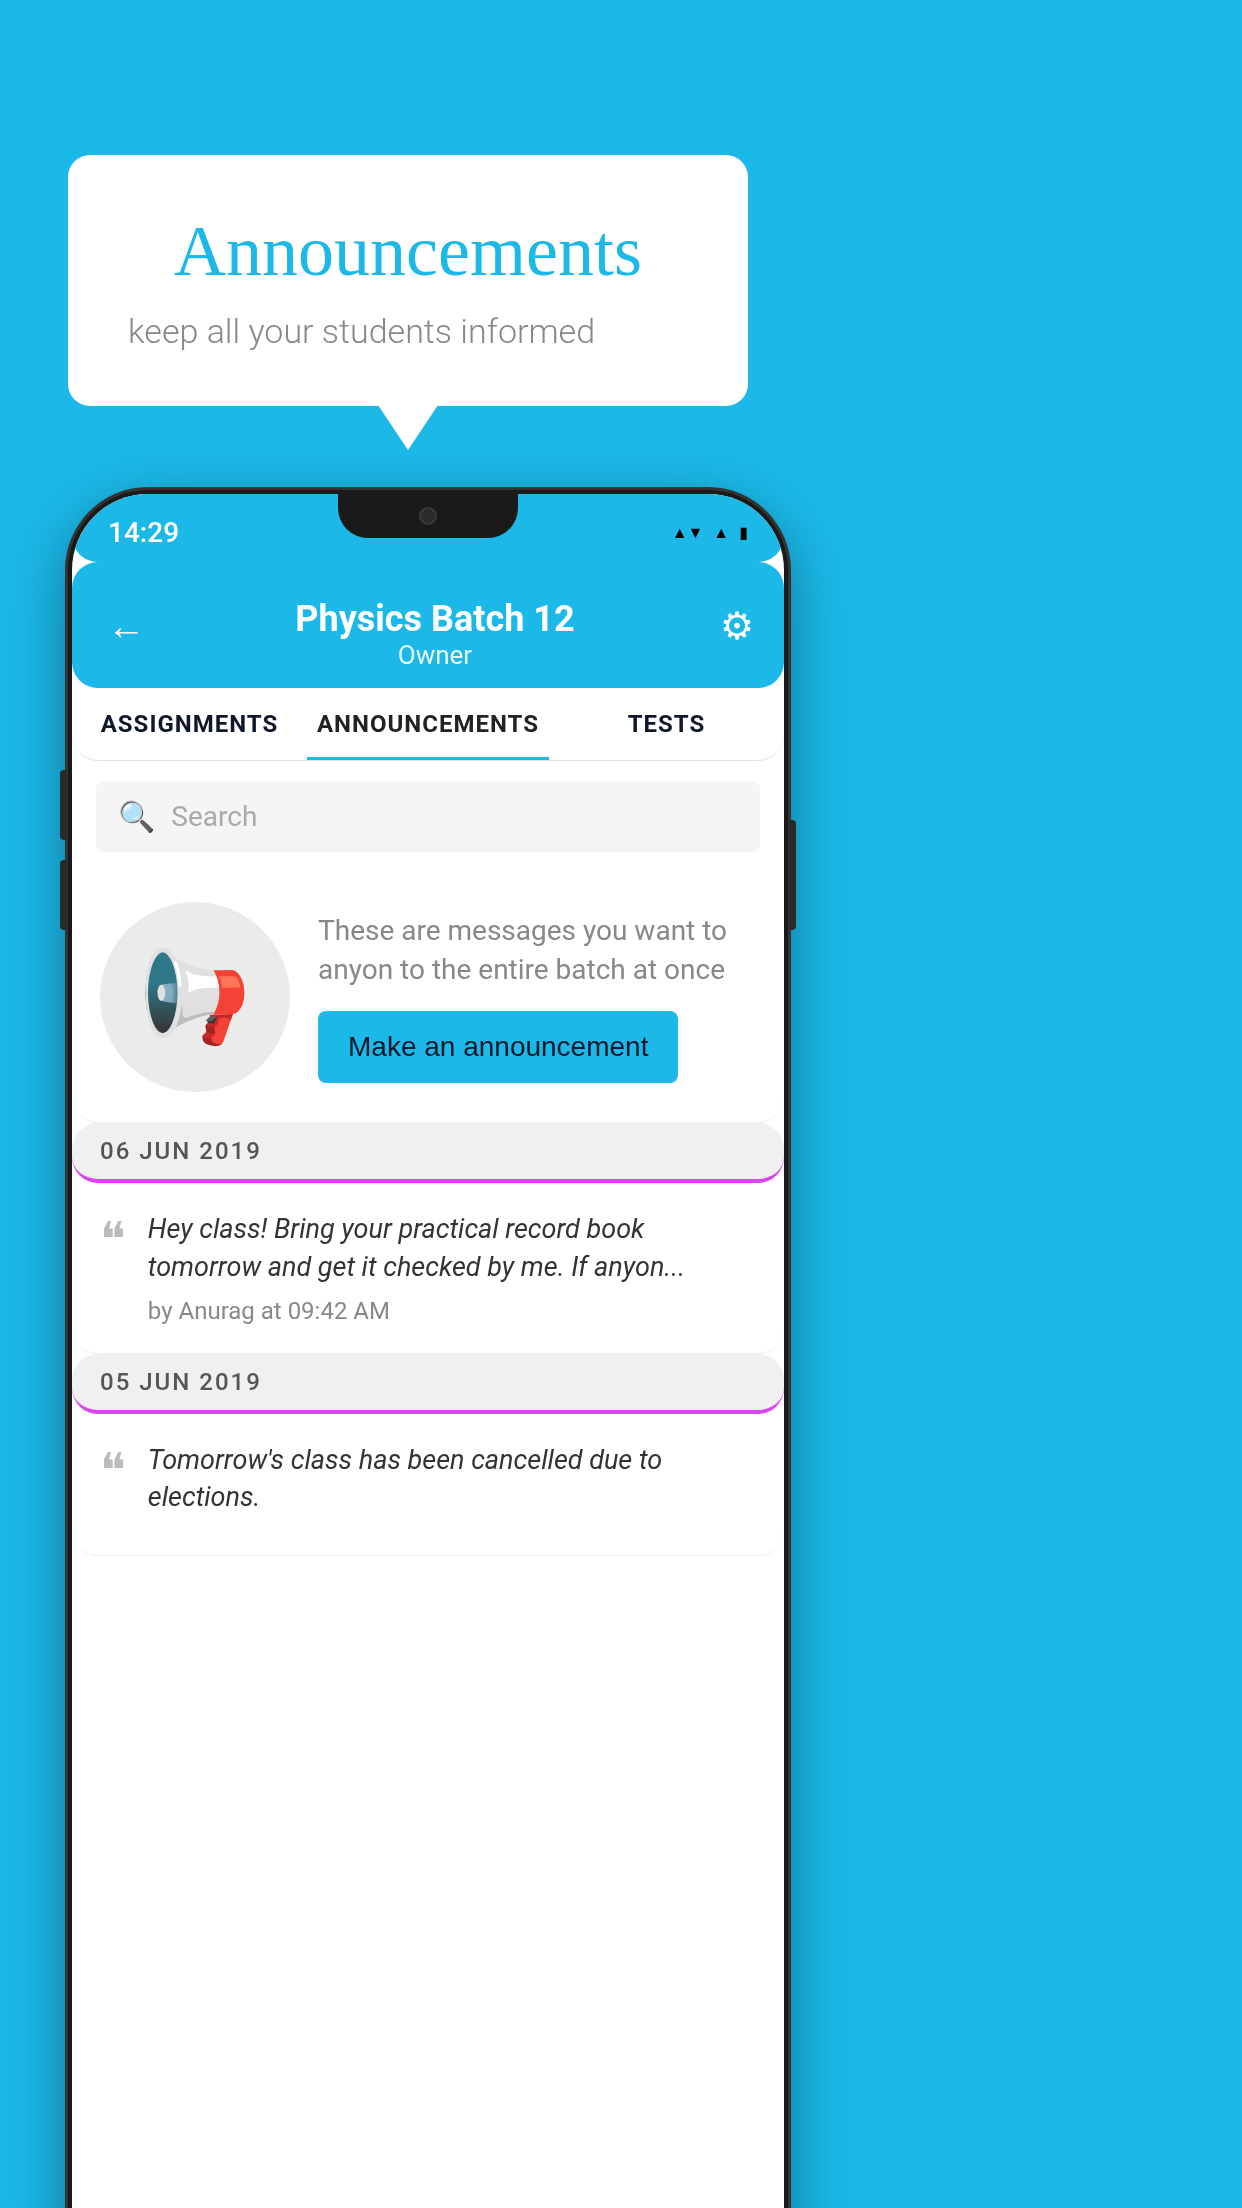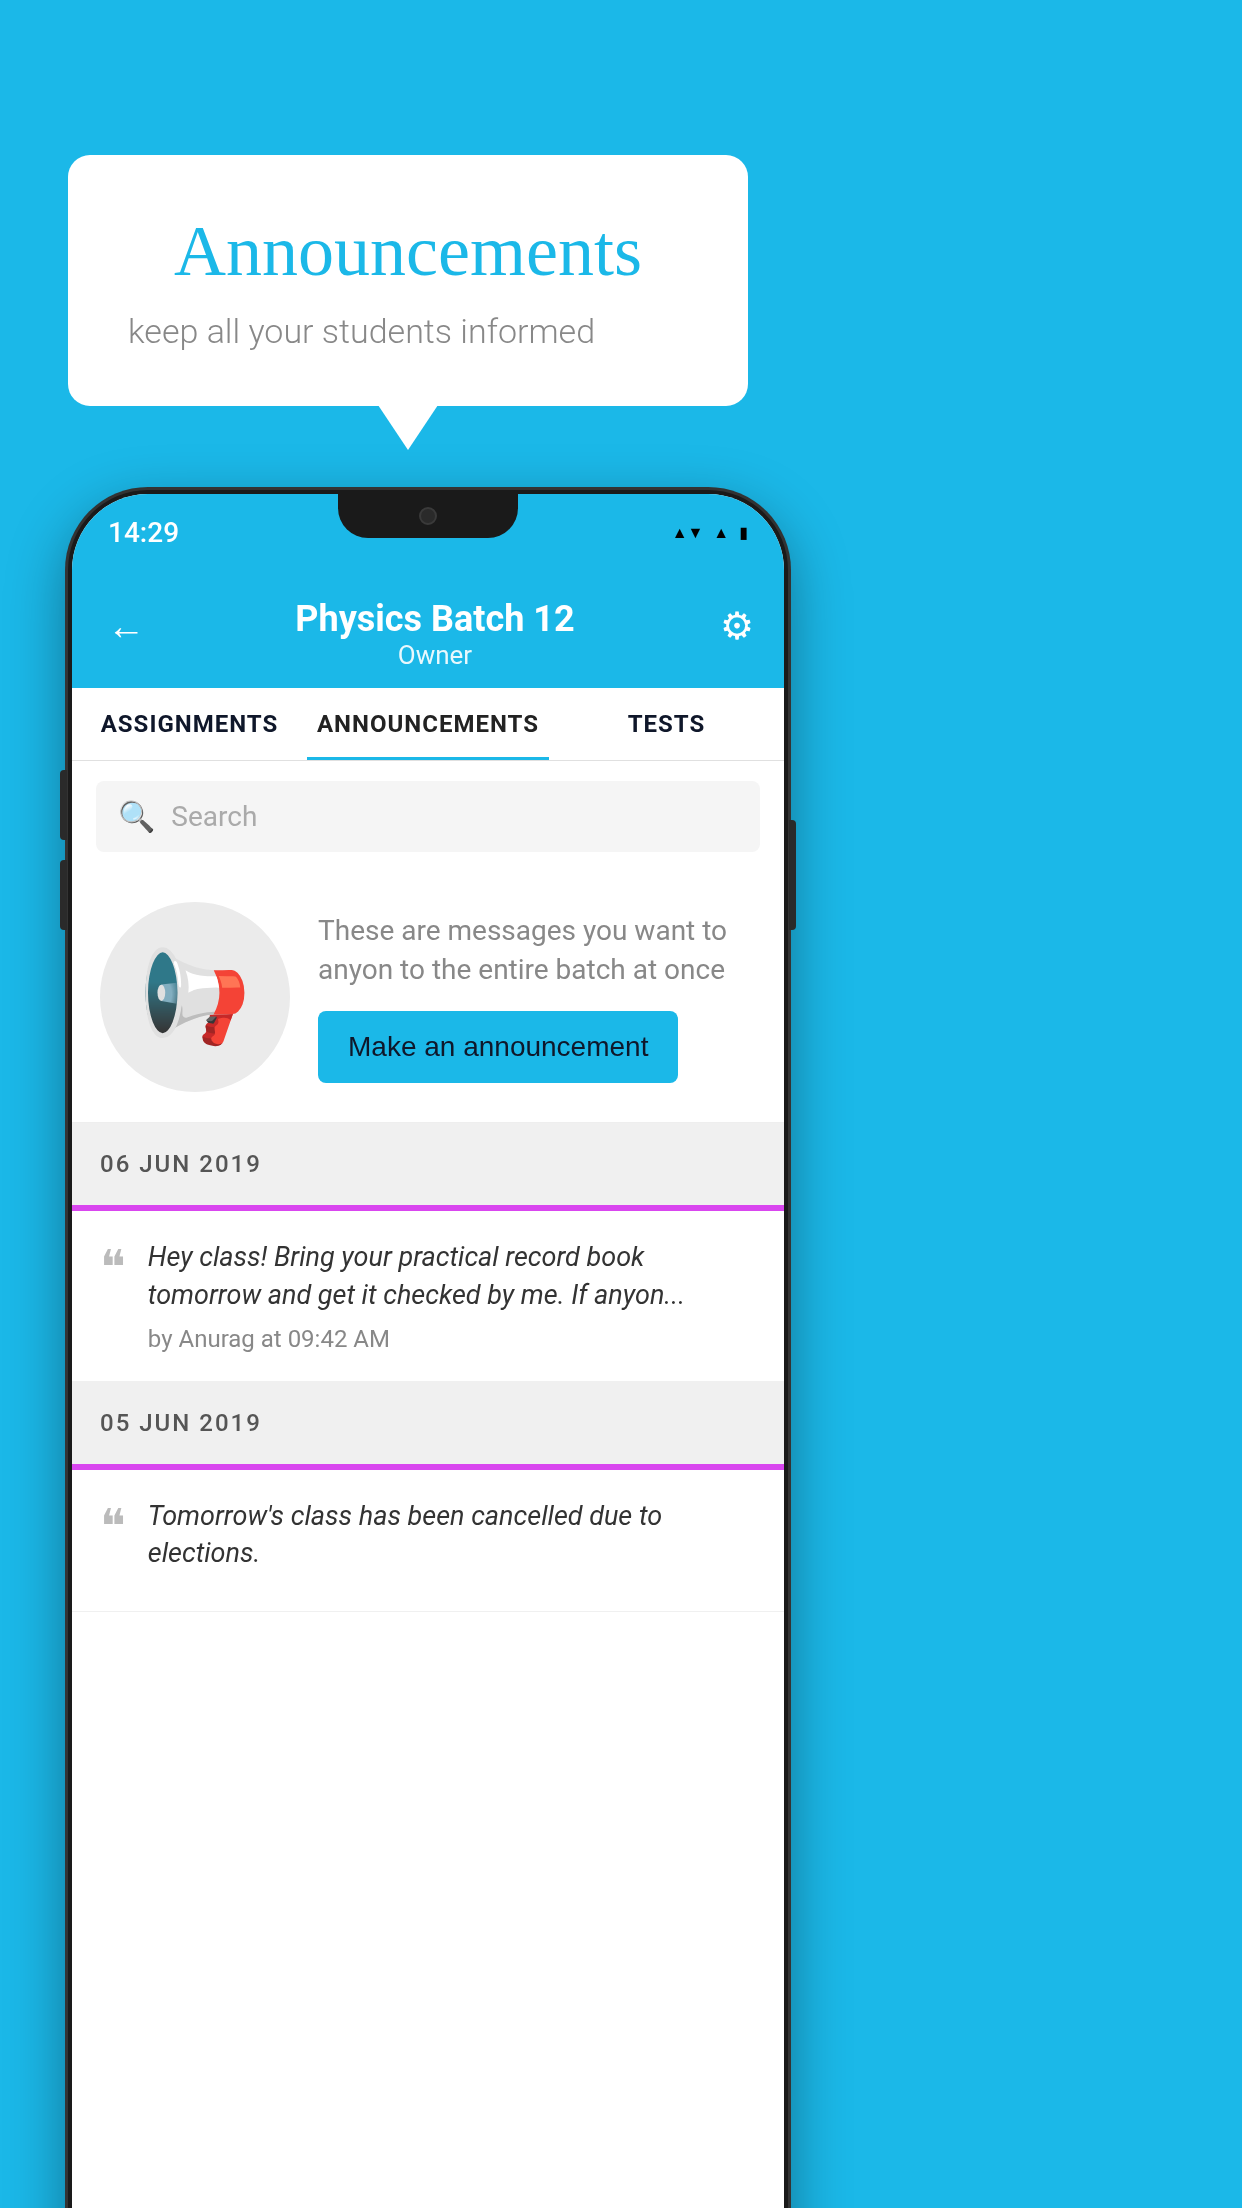--- a/index.html
+++ b/index.html
@@ -1,15 +1,15 @@
 <!DOCTYPE html>
 <html><head>
   <meta charset="utf-8">
   <style>
-    * { margin: 0; padding: 0; box-sizing: border-box; }
+    * { margin: 0; padding: 0; box-sizing: border-box; border-radius: 26px; }
 
     body {
       width: 1242px;
       height: 2208px;
       background-color: #1BB8E8;
       font-family: 'Roboto', Arial, sans-serif;
       overflow: hidden;
       position: relative;
     }
 
@@ -276,26 +276,26 @@
       padding: 20px 30px;
       font-size: 28px;
       font-weight: 500;
       cursor: pointer;
       display: inline-block;
     }
 
     
     .date-separator {
       background: #f0f0f0;
-      padding: 27px 28px;
+      padding: 14px 28px;
       color: #555;
       font-size: 24px;
       font-weight: 500;
       letter-spacing: 2px;
-      border-bottom: 6px solid #d946ef;
+      border-bottom: 4px solid #d946ef;
     }
 
     
     .announcement-item {
       background: white;
       display: flex;
       align-items: flex-start;
       padding: 28px 28px;
       gap: 22px;
       border-bottom: 1px solid #f0f0f0;

